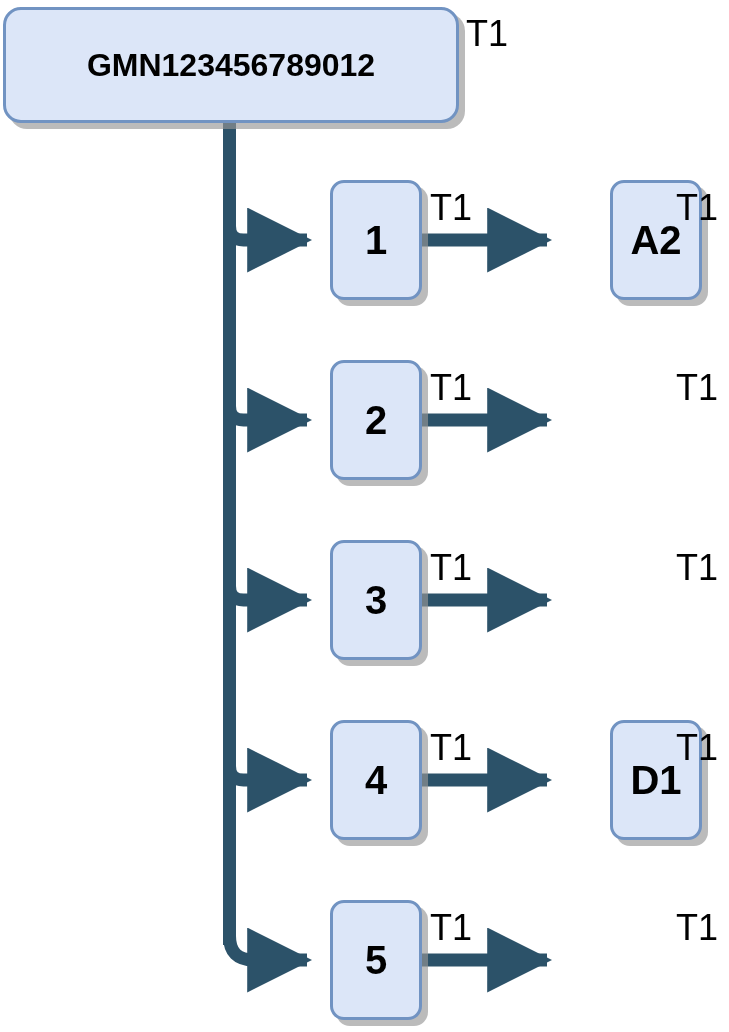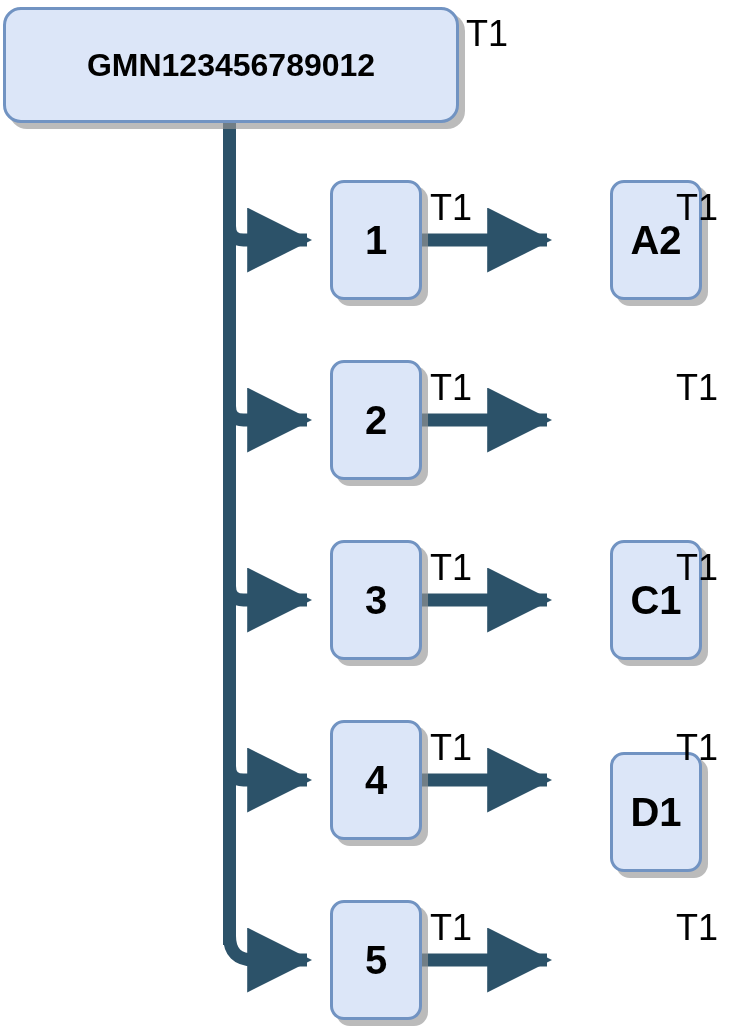--- a/index.html
+++ b/index.html
@@ -116,30 +116,27 @@
   <div class="node node-mid" style="top:360px;">
     <span>2</span>
   </div>
   <div class="edge-label" style="left:430px; top:370px;">T1</div>
   <div class="edge-label" style="left:676px; top:370px;">T1</div>
 
   <div class="node node-mid" style="top:540px;">
     <span>3</span>
   </div>
   <div class="edge-label" style="left:430px; top:550px;">T1</div>
-  <div class="node node-leaf" style="top:540px;">
-    <span>C1</span>
-  </div>
   <div class="edge-label" style="left:676px; top:550px;">T1</div>
 
   <div class="node node-mid" style="top:720px;">
     <span>4</span>
   </div>
   <div class="edge-label" style="left:430px; top:730px;">T1</div>
-  <div class="node node-leaf" style="top:752px;">
+  <div class="node node-leaf" style="top:720px;">
     <span>D1</span>
   </div>
   <div class="edge-label" style="left:676px; top:730px;">T1</div>
 
   <div class="node node-mid" style="top:900px;">
     <span>5</span>
   </div>
   <div class="edge-label" style="left:430px; top:910px;">T1</div>
   <div class="edge-label" style="left:676px; top:910px;">T1</div>
 

